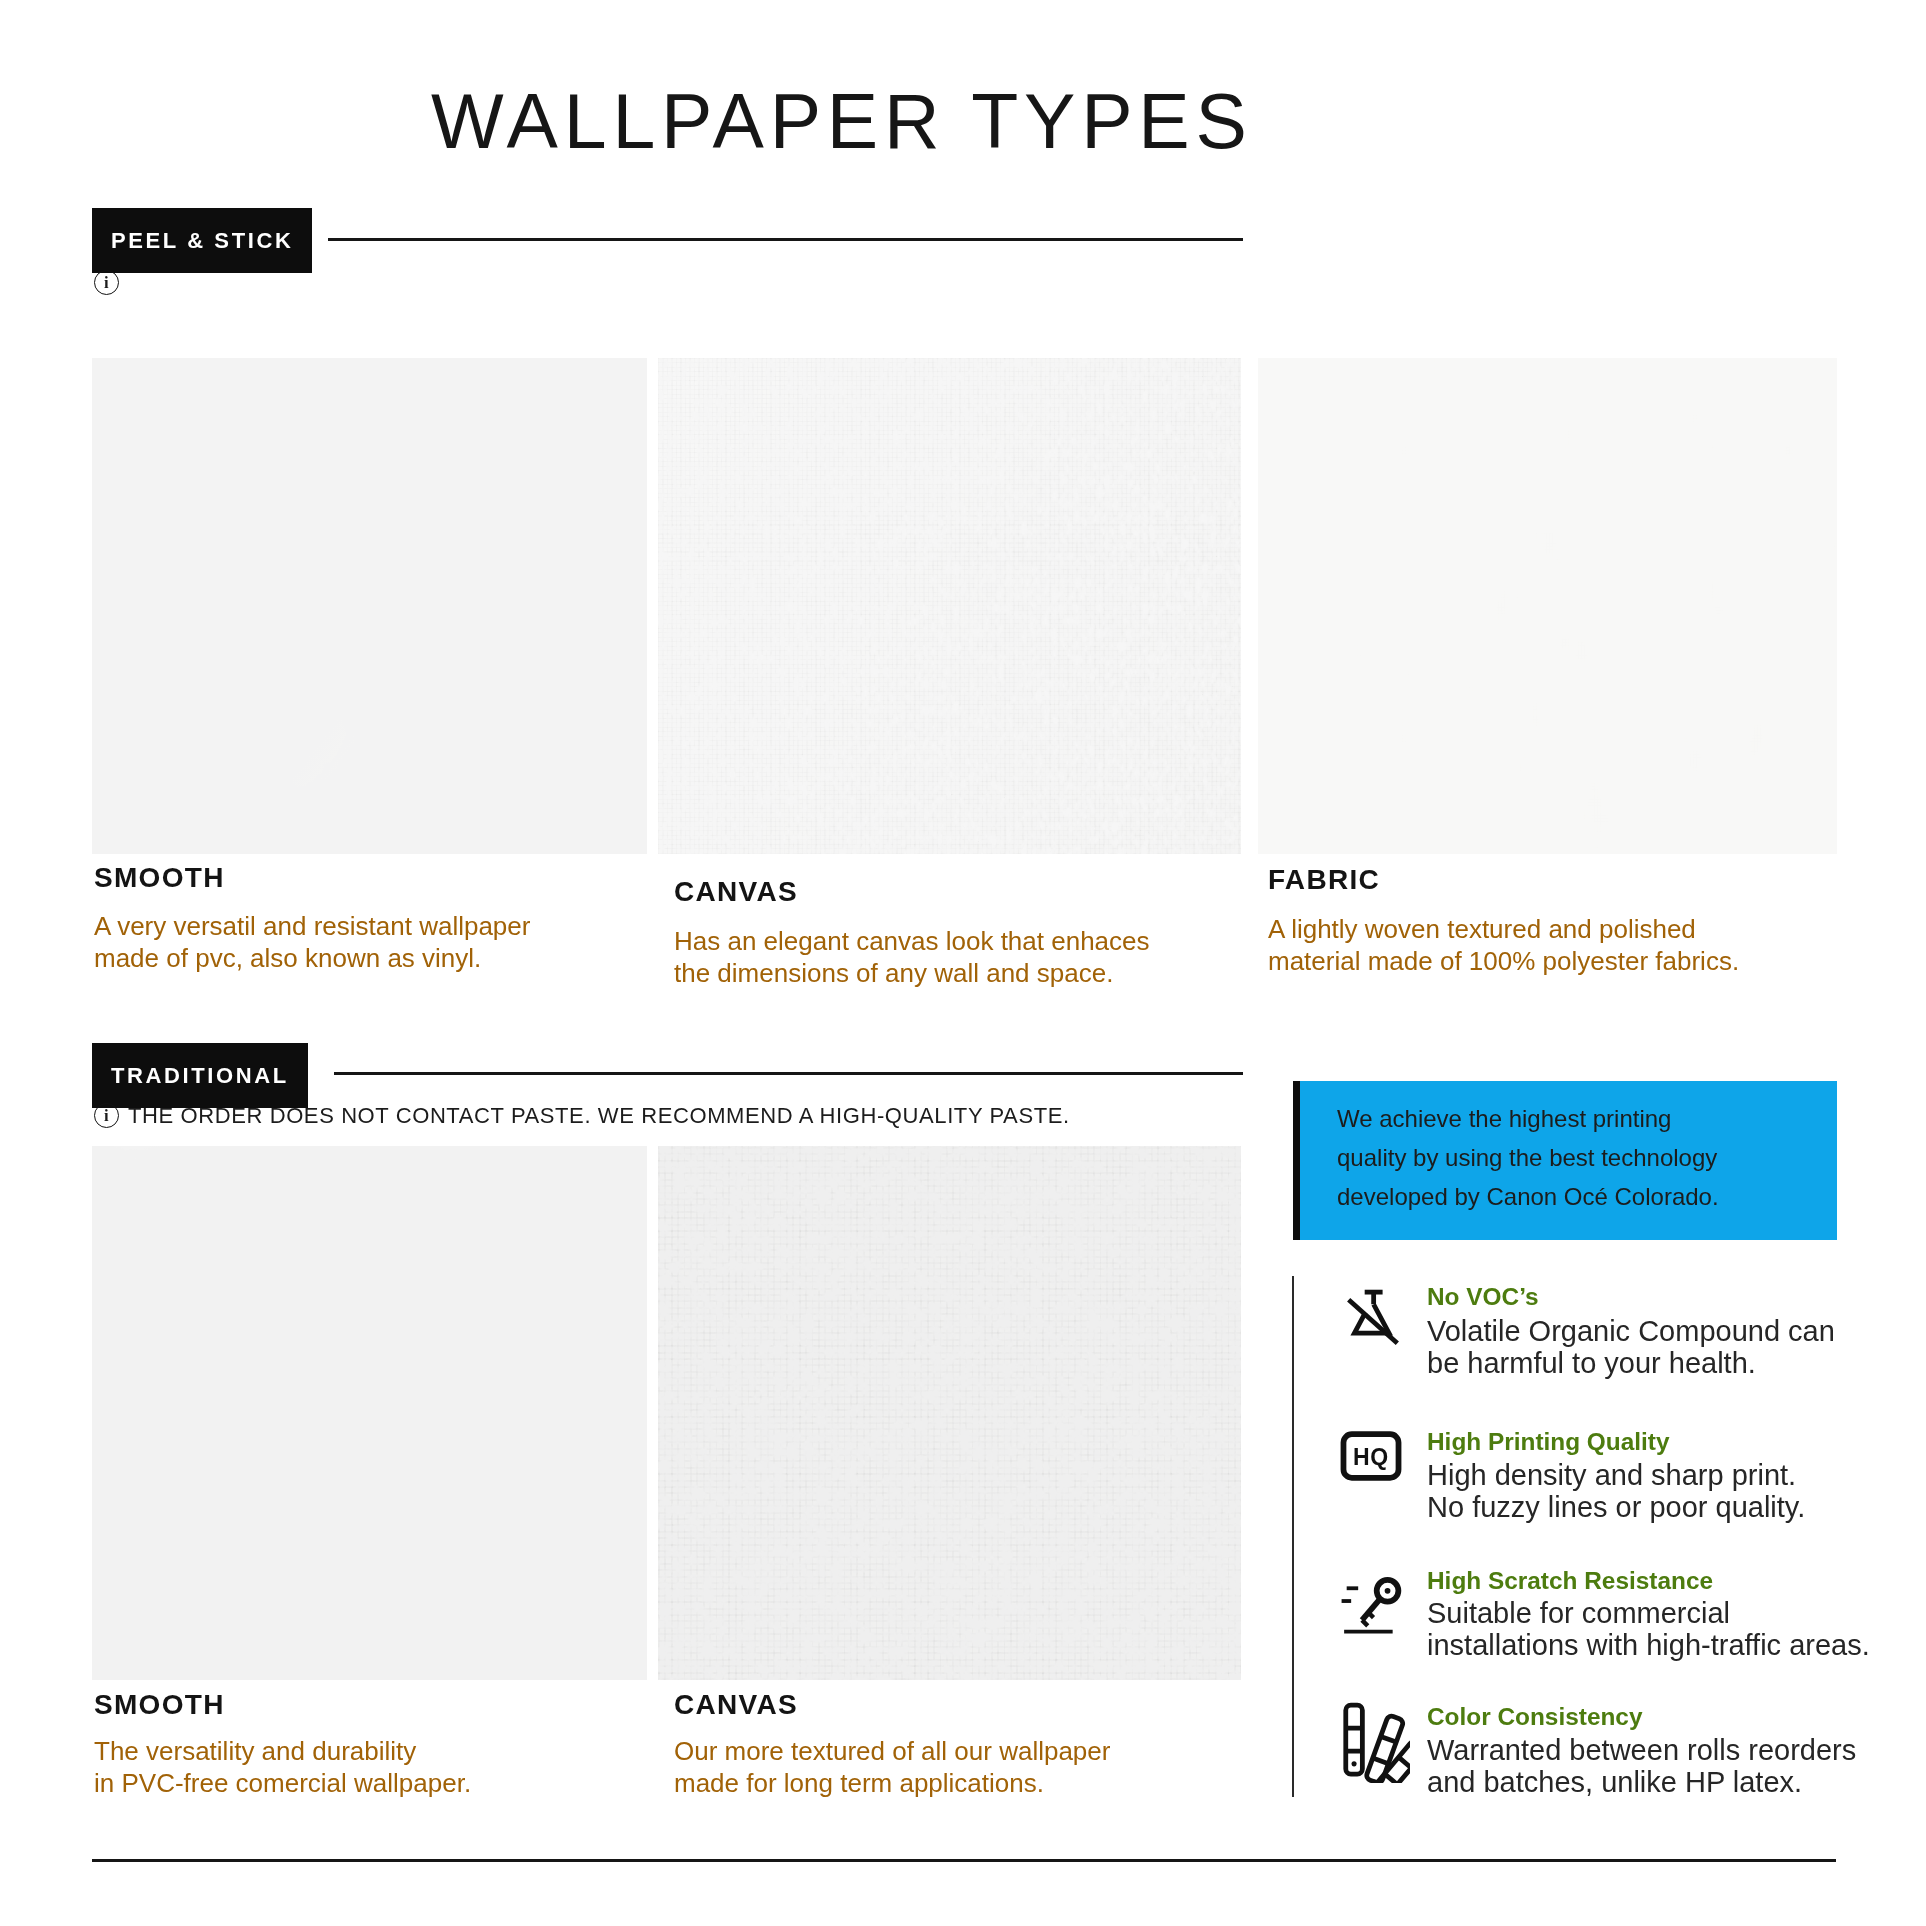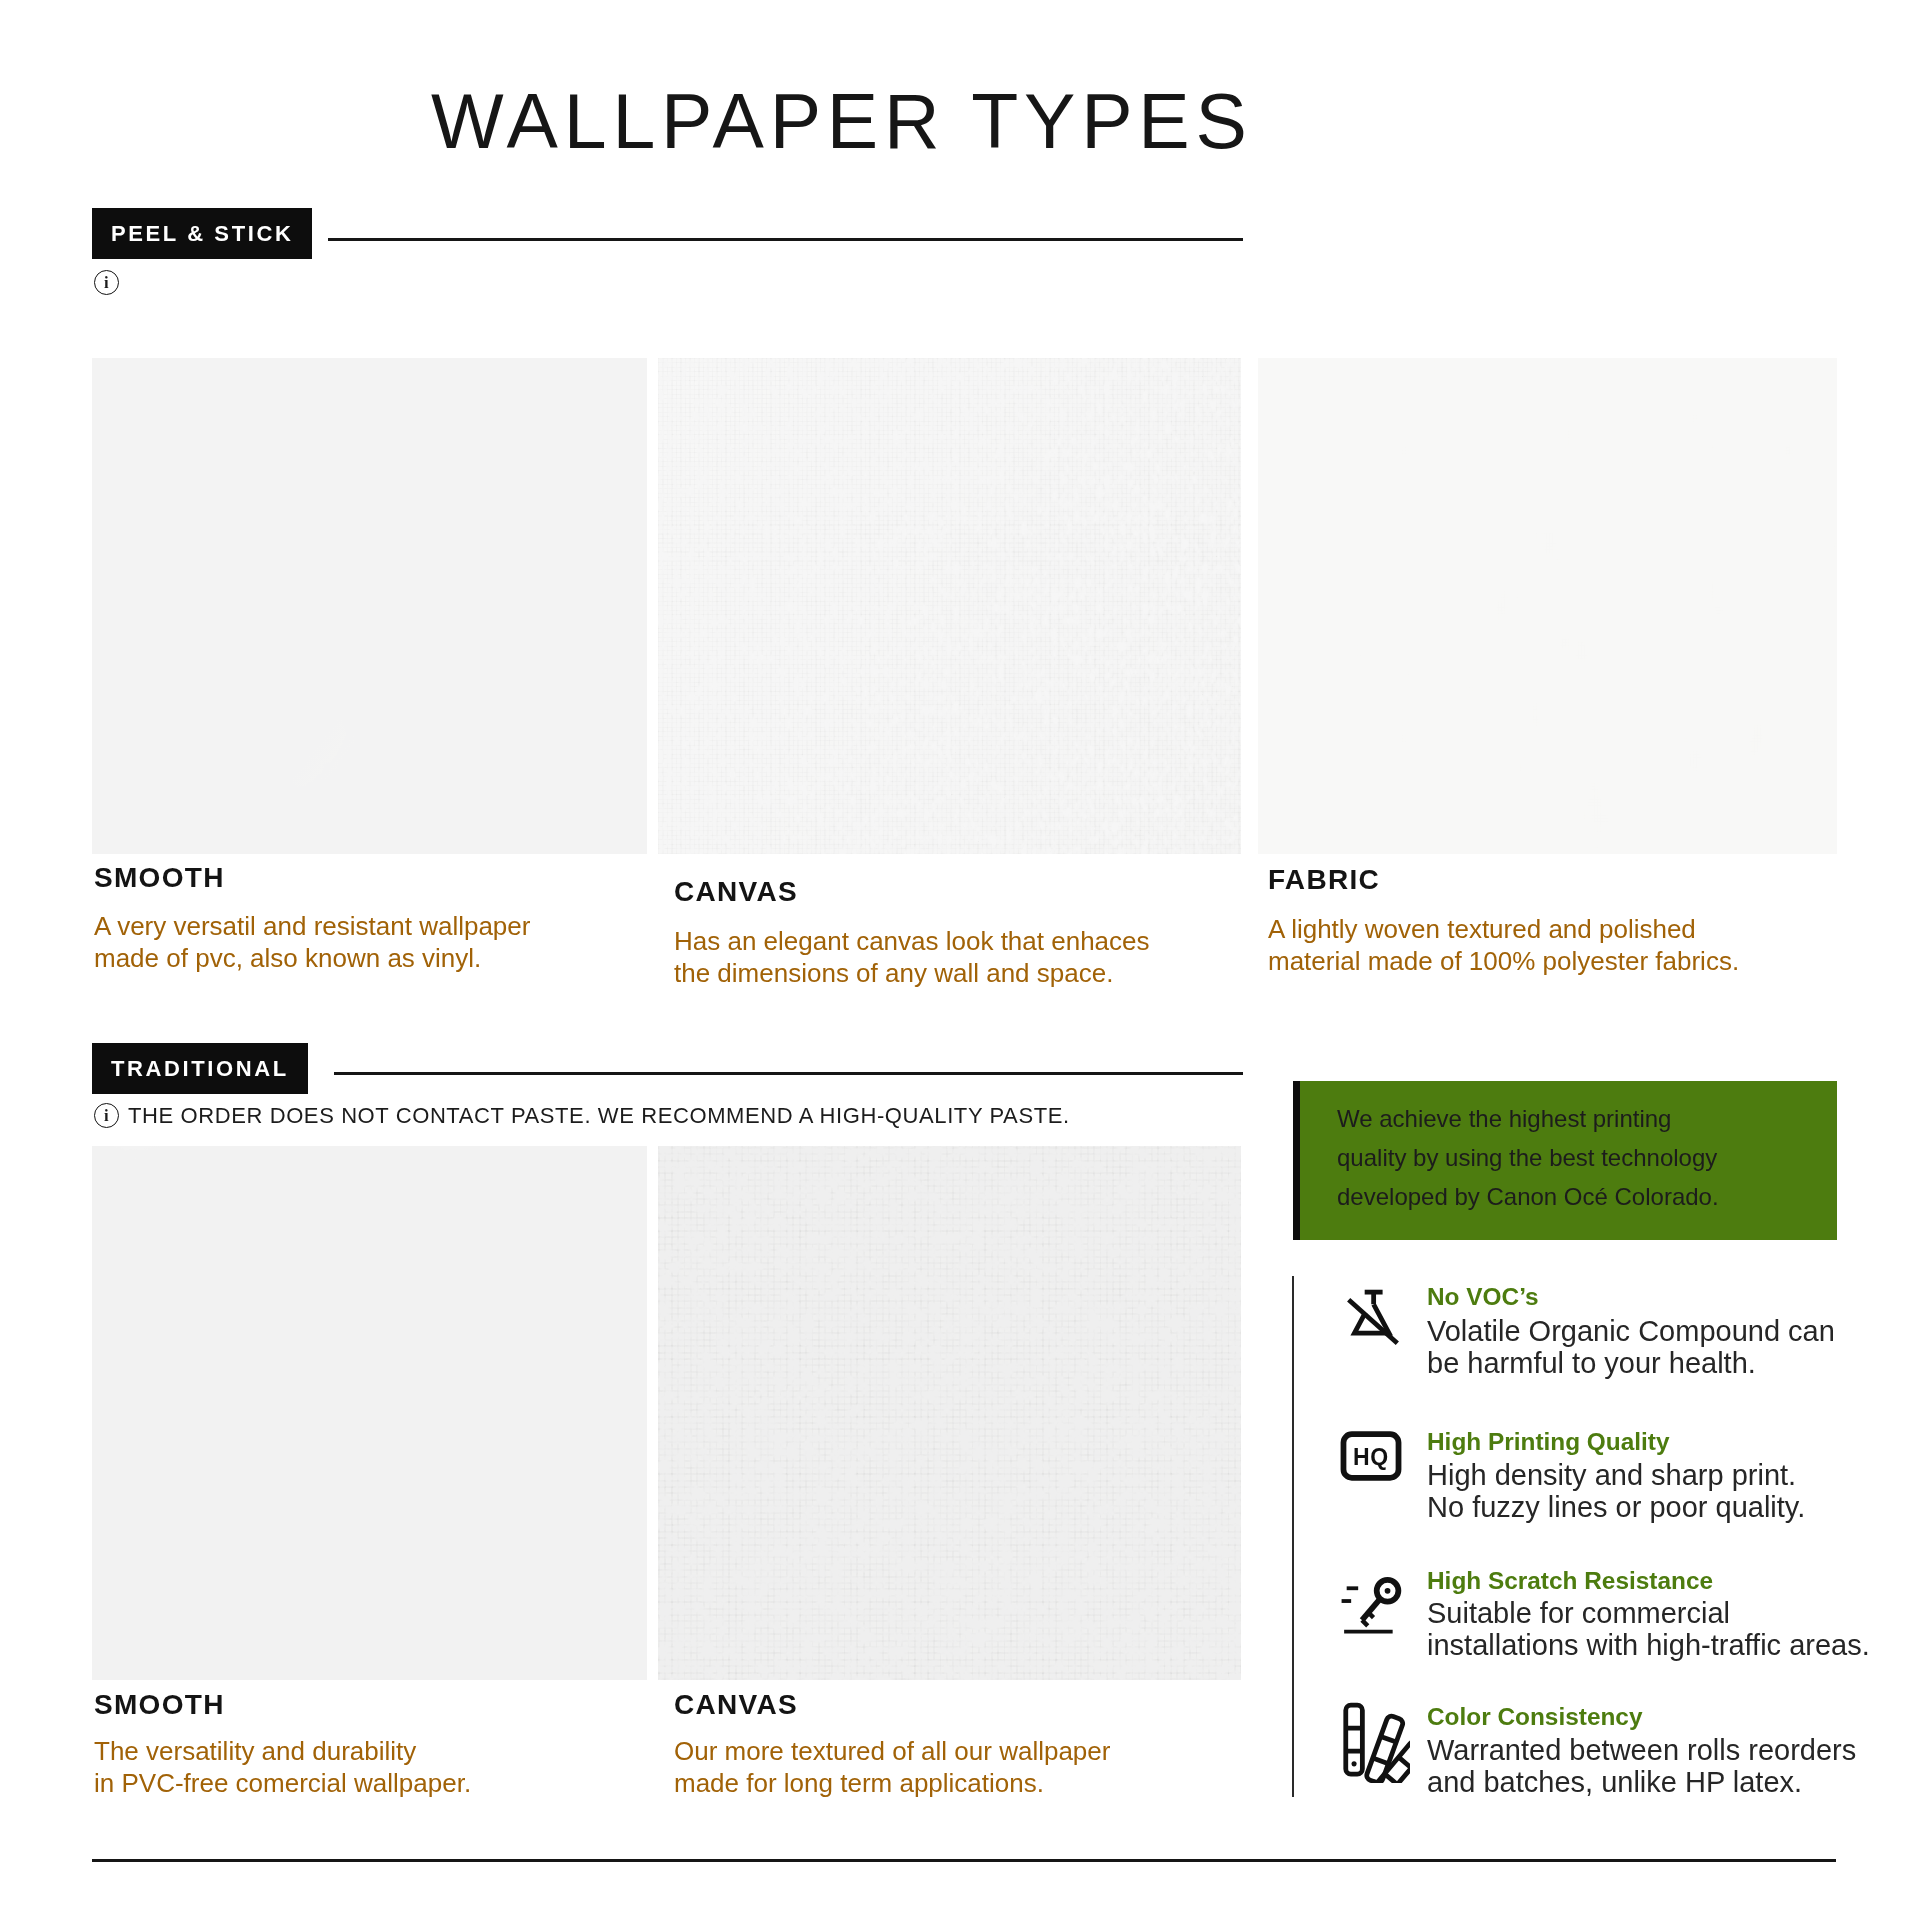--- a/index.html
+++ b/index.html
@@ -6,21 +6,21 @@
   #canvas{position:relative;width:1926px;height:1926px;background:#ffffff;overflow:hidden;
           font-family:"Liberation Sans", sans-serif;color:#111;}
   .abs{position:absolute;}
   .pre{white-space:pre-line;}
 
   
   .page-title{font-size:77px;font-weight:300;letter-spacing:5.8px;color:#161616;}
 
   
   .band{background:#0d0d0d;color:#ffffff;font-size:22px;font-weight:bold;
-        letter-spacing:2.6px;line-height:33px;padding:9px 19px;display:inline-block;}
+        letter-spacing:2.6px;line-height:33px;padding:16px 19px;display:inline-block;}
   .rule{background:#161616;height:2.6px;}
 
   
   .note{display:flex;align-items:flex-start;gap:9px;font-size:22px;line-height:31px;
         letter-spacing:0.6px;color:#1c1c1c;font-weight:400;}
   .circle-i{flex:0 0 auto;width:23px;height:23px;margin-top:2.6px;border:1.9px solid #111;
             border-radius:50%;display:flex;align-items:center;justify-content:center;
             font-size:16.7px;font-weight:bold;font-family:"Liberation Serif",serif;}
 
   
@@ -39,21 +39,21 @@
   .weave-rough{background-image:
       repeating-linear-gradient(0deg, rgba(100,100,100,0.10) 0 1.9px, rgba(255,255,255,0) 1.9px 6.4px),
       repeating-linear-gradient(90deg, rgba(100,100,100,0.10) 0 1.9px, rgba(255,255,255,0) 1.9px 6.4px);}
 
   
   .sw-title{font-size:28px;font-weight:bold;letter-spacing:1.3px;color:#141414;}
   .sw-desc{font-size:26px;line-height:32px;font-weight:300;color:#a16207;}
 
   
   .qbox-bar{background:#0d0d0d;width:7px;}
-  .qbox{background:#4d7c0f;}
+  .qbox{background:#0ea5e9;}
   .qbox-text{font-size:24px;line-height:39px;color:#1c1c1c;font-weight:400;}
 
   
   .vdivider{background:#2a2a2a;width:1.9px;}
   .feat-title{font-size:24.4px;font-weight:bold;color:#4d7c0f;}
   .feat-text{font-size:29px;line-height:32px;font-weight:300;color:#262626;}
   .icon-stroke{stroke:#111;fill:none;stroke-width:7.5;}
 </style>
 </head>
 <body>

